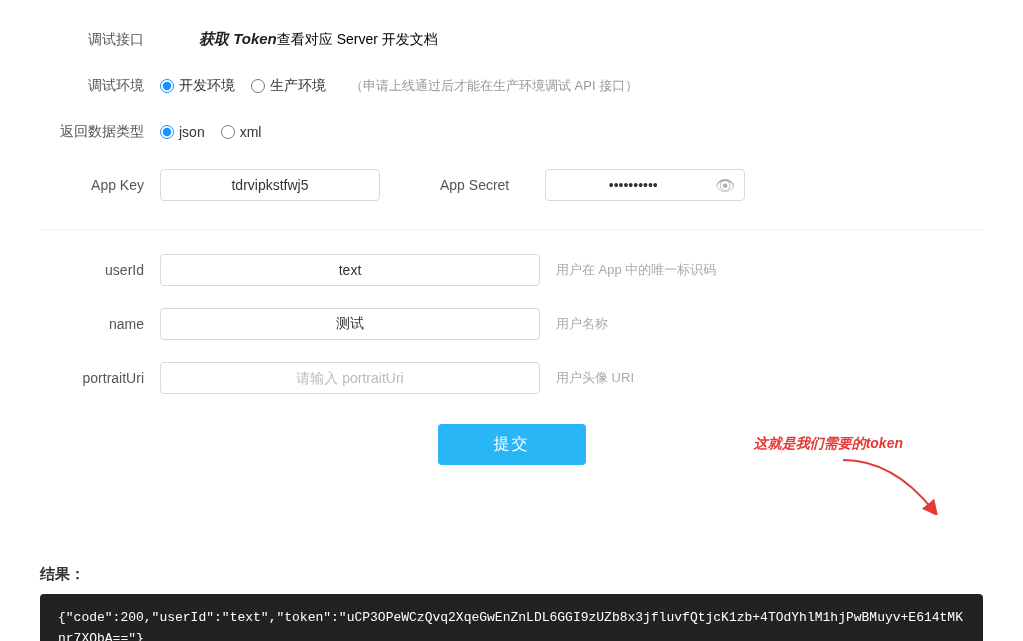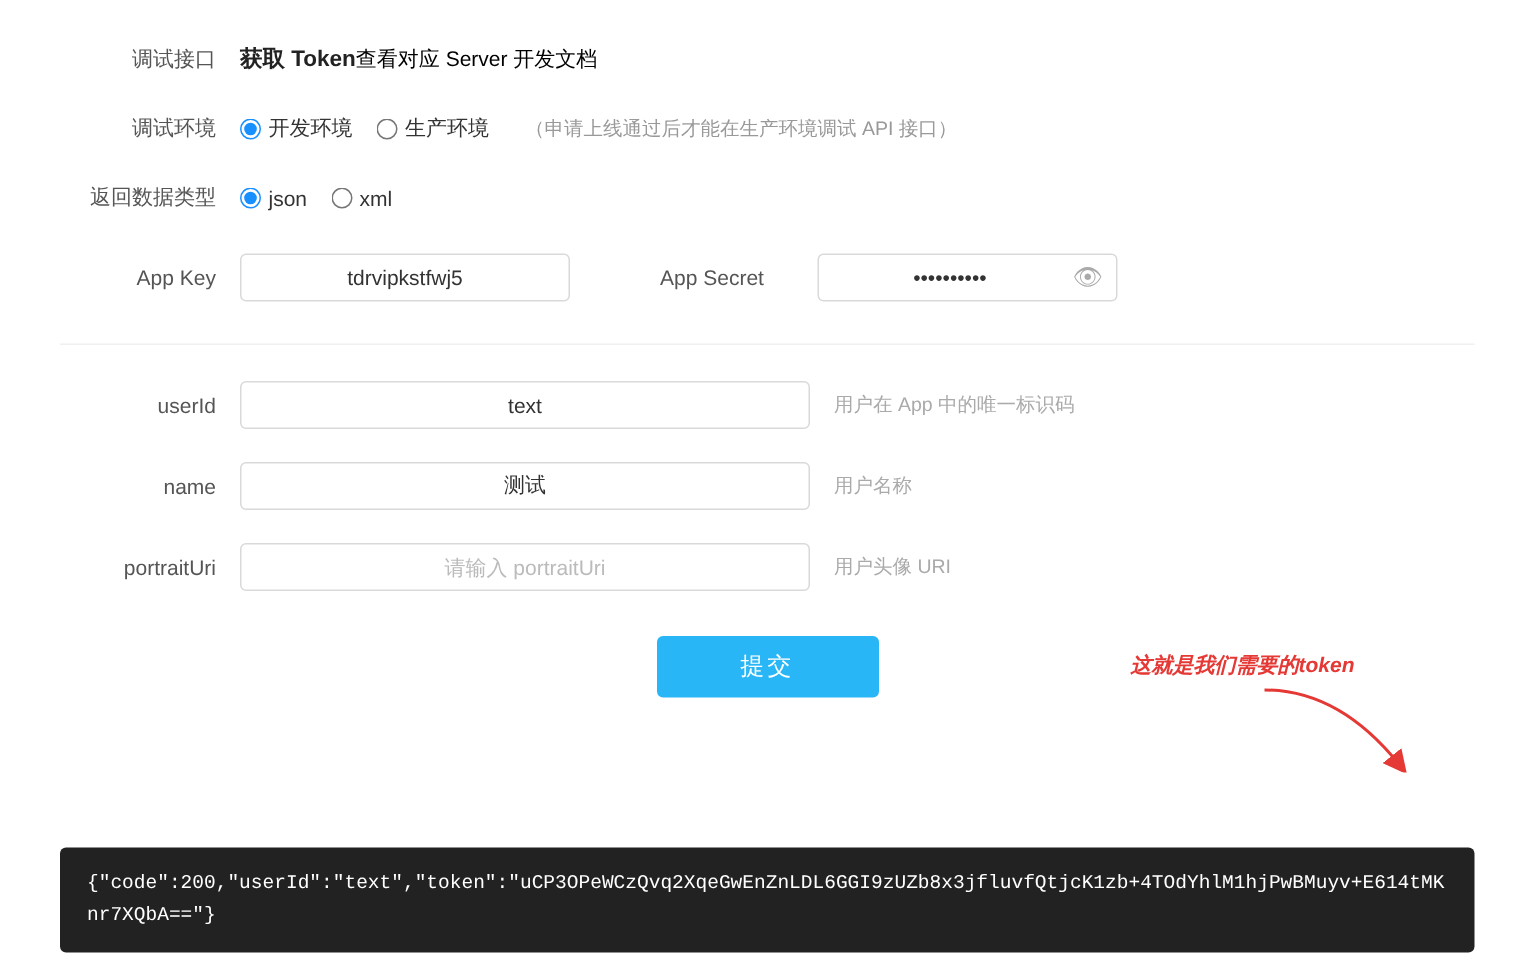--- a/index.html
+++ b/index.html
@@ -171,25 +171,27 @@
     }
     .arrow-svg {
       position: absolute;
       right: 30px;
       top: -40px;
     }
     .top-row {
       display: flex;
       align-items: center;
       margin-bottom: 28px;
+      gap: 39px;
     }
     .bold-text {
       font-weight: bold;
       color: #222;
       font-size: 15px;
+      font-style: italic;
     }
   </style>
 </head>
 <body>
 
 <div class="container">
 
   <div class="top-row">
     <div class="form-label">调试接口</div>
     <div class="form-content">
@@ -275,16 +277,17 @@
       <span class="annotation">这就是我们需要的token</span>
       <svg class="arrow-svg" width="120" height="60" viewBox="0 0 120 60">
         <defs>
           <marker id="arrowhead" markerWidth="8" markerHeight="8" refX="4" refY="4" orient="auto">
             <path d="M0,0 L8,4 L0,8 Z" fill="#e53935"></path>
           </marker>
         </defs>
         <path d="M10,5 Q60,5 100,55" stroke="#e53935" stroke-width="2" fill="none" marker-end="url(#arrowhead)"></path>
       </svg>
     </div>
+    <div class="result-label">结果：</div>
     <div class="result-box">{"code":200,"userId":"text","token":"uCP3OPeWCzQvq2XqeGwEnZnLDL6GGI9zUZb8x3jfluvfQtjcK1zb+4TOdYhlM1hjPwBMuyv+E614tMKnr7XQbA=="}</div>
   </div>
 
 </div>
 
 </body></html>

